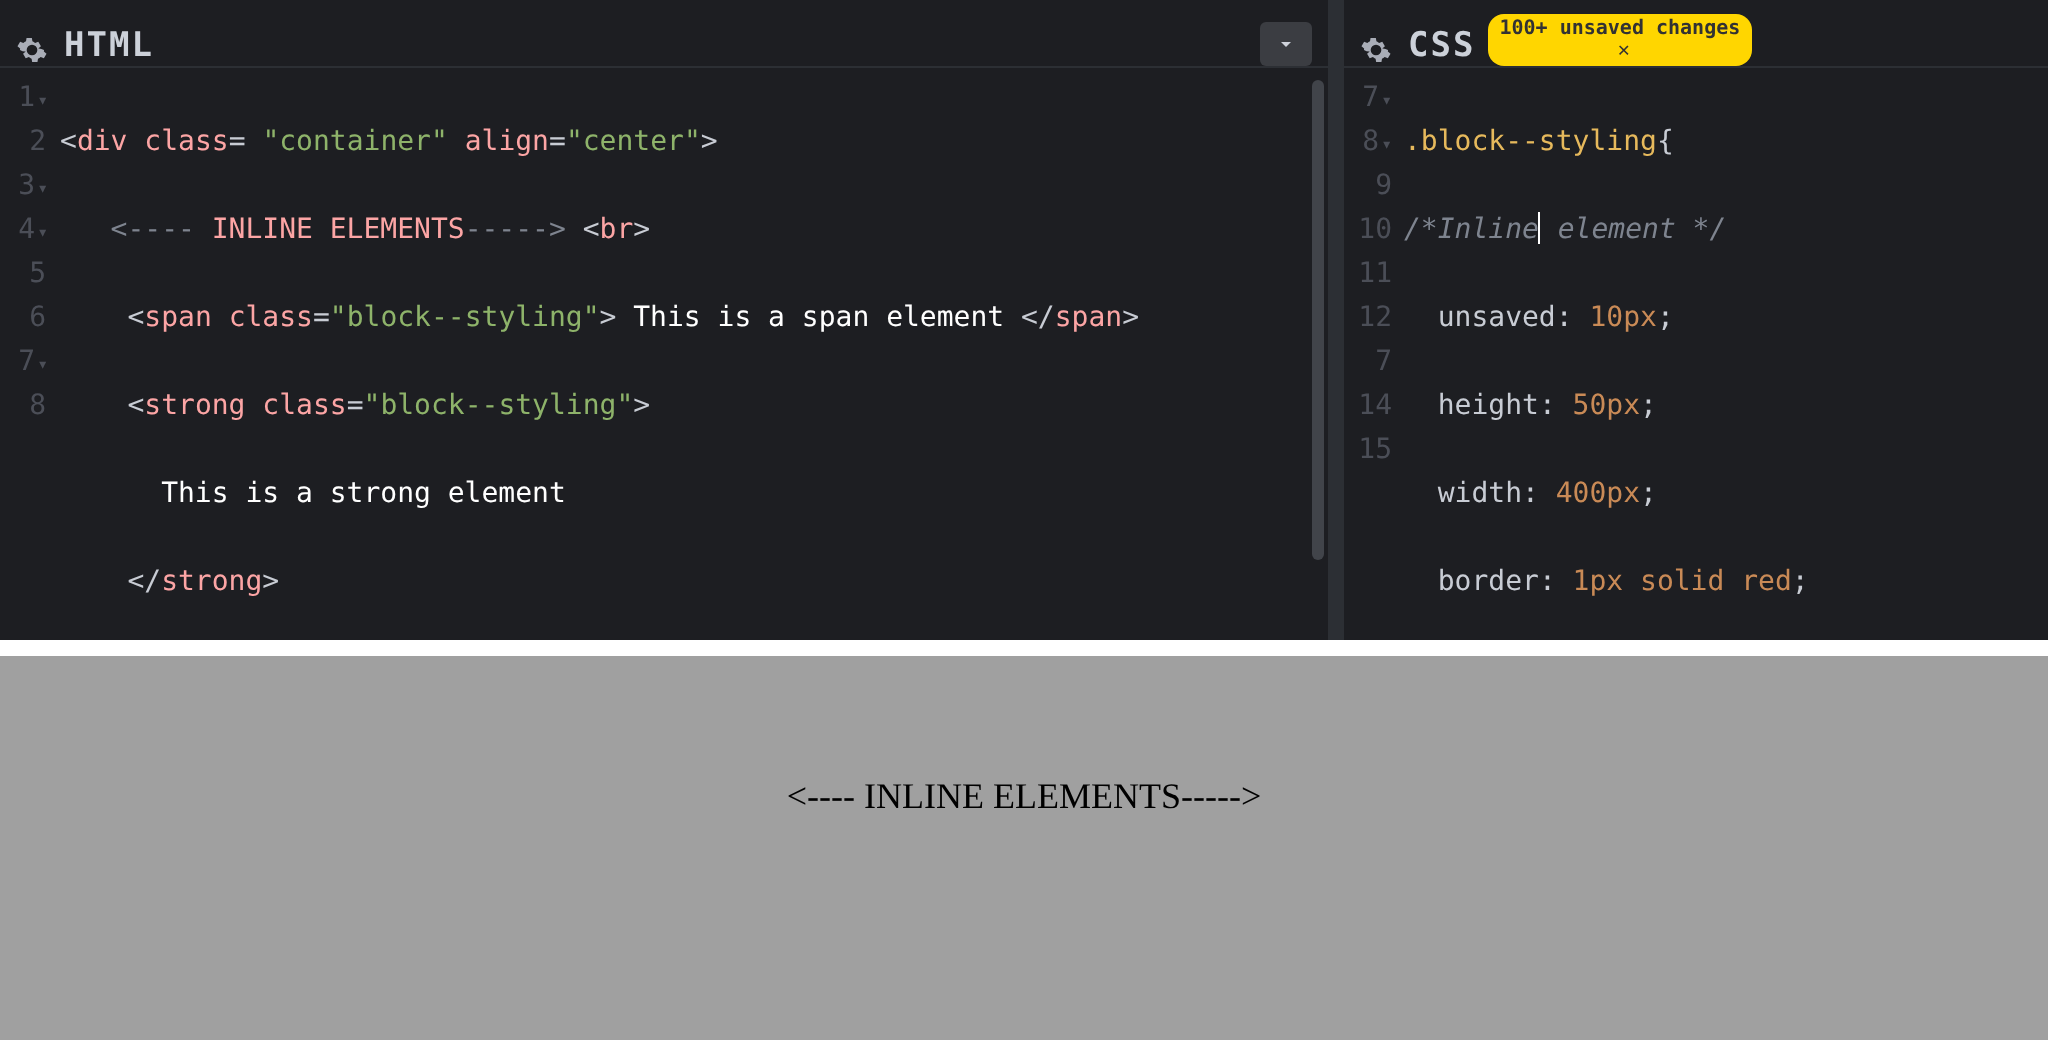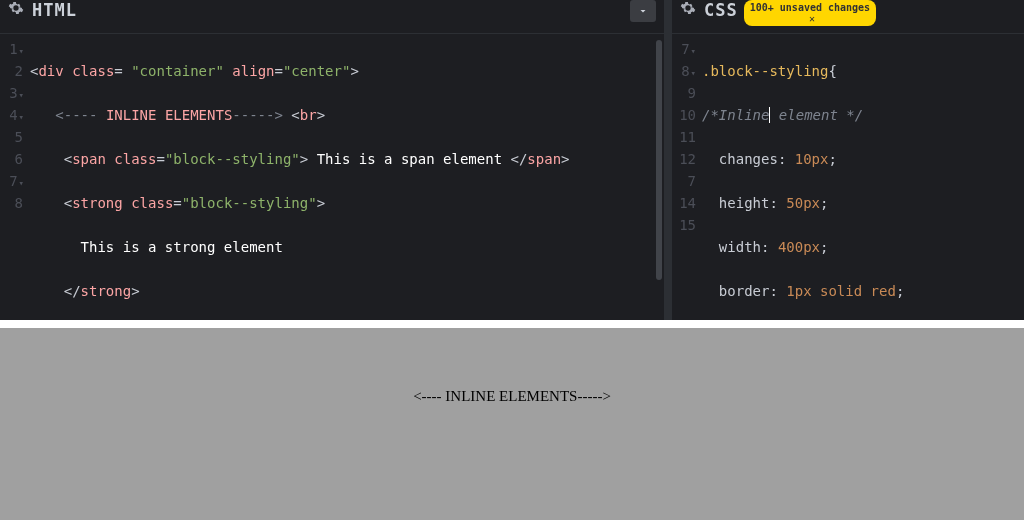--- a/index.html
+++ b/index.html
@@ -5,21 +5,21 @@
 * { margin: 0; padding: 0; box-sizing: border-box; }
 body { font-family: "Consolas", "Monaco", monospace; background: #1d1e22; width: 1024px; height: 520px; overflow: hidden; }
 
 .main-container { display: flex; flex-direction: column; height: 520px; }
 .editors-row { display: flex; height: 320px; }
 
 .editor-panel { position: relative; background: #1d1e22; }
 .editor-html { width: 672px; border-right: 8px solid #2c2f34; }
 .editor-css { flex: 1; }
 
-.panel-header { display: flex; align-items: flex-start; height: 34px; background: #1d1e22; padding: 0 8px; color: #c7cbd4; font-size: 17px; font-weight: bold; border-bottom: 1px solid #2c2f34; }
+.panel-header { display: flex; align-items: flex-end; height: 34px; background: #1d1e22; padding: 0 8px; color: #c7cbd4; font-size: 17px; font-weight: bold; border-bottom: 1px solid #2c2f34; }
 .gear { width: 16px; height: 16px; margin-right: 8px; fill: #a9adb7; }
 .panel-title { flex: 0 0 auto; color: #ccd1d9; letter-spacing: 1px; }
 
 .badge { background: #ffd600; color: #323233; font-size: 10px; font-weight: bold; padding: 2px 6px; border-radius: 8px; margin-left: 6px; display: inline-flex; align-items: center; flex-direction: column; }
 .badge .x { margin-left: 4px; font-weight: bold; }
 
 .chevron-btn { margin-left: auto; width: 26px; height: 22px; background: #3b3d42; border-radius: 3px; display: flex; align-items: center; justify-content: center; }
 .chevron-btn svg { width: 12px; height: 12px; fill: #cfd3db; }
 
 .scrollbar-fake { position: absolute; right: 2px; top: 40px; width: 6px; height: 240px; background: #41444a; border-radius: 3px; }
@@ -44,21 +44,21 @@
 .brace { color: #c8ccd4; }
 .prop { color: #c8ccd4; }
 .val { color: #d5a35b; }
 .num { color: #c98a56; }
 
 .cursor { display: inline-block; width: 1px; height: 16px; background: #fff; vertical-align: middle; margin: 0 0 2px 0; }
 
 .preview-strip { height: 8px; background: #ffffff; }
 .preview { flex: 1; background: #a0a0a0; position: relative; font-family: "Times New Roman", serif; }
 .preview-content { text-align: center; padding-top: 60px; color: #000; }
-.preview-label { font-size: 15px; color: #000; }
+.preview-label { font-size: 18px; color: #000; }
 .inline-box { background: #c000ff; border: 1px solid red; color: #000; padding: 0 1px; margin: 0 8px; display: inline; font-size: 15px; }
 .inline-box.strongbox { font-weight: bold; }
 .inline-box.smallbox { font-size: 12px; }
 </style>
 </head>
 <body>
 
 <div class="main-container">
 
   <div class="editors-row">
@@ -121,21 +121,21 @@
           <div class="ln"><span>10</span></div>
           <div class="ln"><span>11</span></div>
           <div class="ln"><span>12</span></div>
           <div class="ln"><span>7</span></div>
           <div class="ln"><span>14</span></div>
           <div class="ln"><span>15</span></div>
         </div>
         <div class="lines">
 <div class="ln"><span class="sel">.block--styling</span><span class="brace">{</span></div>
 <div class="ln"><span class="comment"><span>/*</span><span>Inline</span></span><span class="cursor"></span><span class="comment"><span> element </span><span>*/</span></span></div>
-<div class="ln">  <span class="prop">changes</span><span>: </span><span class="num">10px</span><span>;</span></div>
+<div class="ln">  <span class="prop">unsaved</span><span>: </span><span class="num">10px</span><span>;</span></div>
 <div class="ln">  <span class="prop">height</span><span>: </span><span class="num">50px</span><span>;</span></div>
 <div class="ln">  <span class="prop">width</span><span>: </span><span class="num">400px</span><span>;</span></div>
 <div class="ln">  <span class="prop">border</span><span>: </span><span class="num">1px solid red</span><span>;</span></div>
 <div class="ln"><span class="brace">}</span></div>
         </div>
       </div>
     </div>
 
   </div>
 

